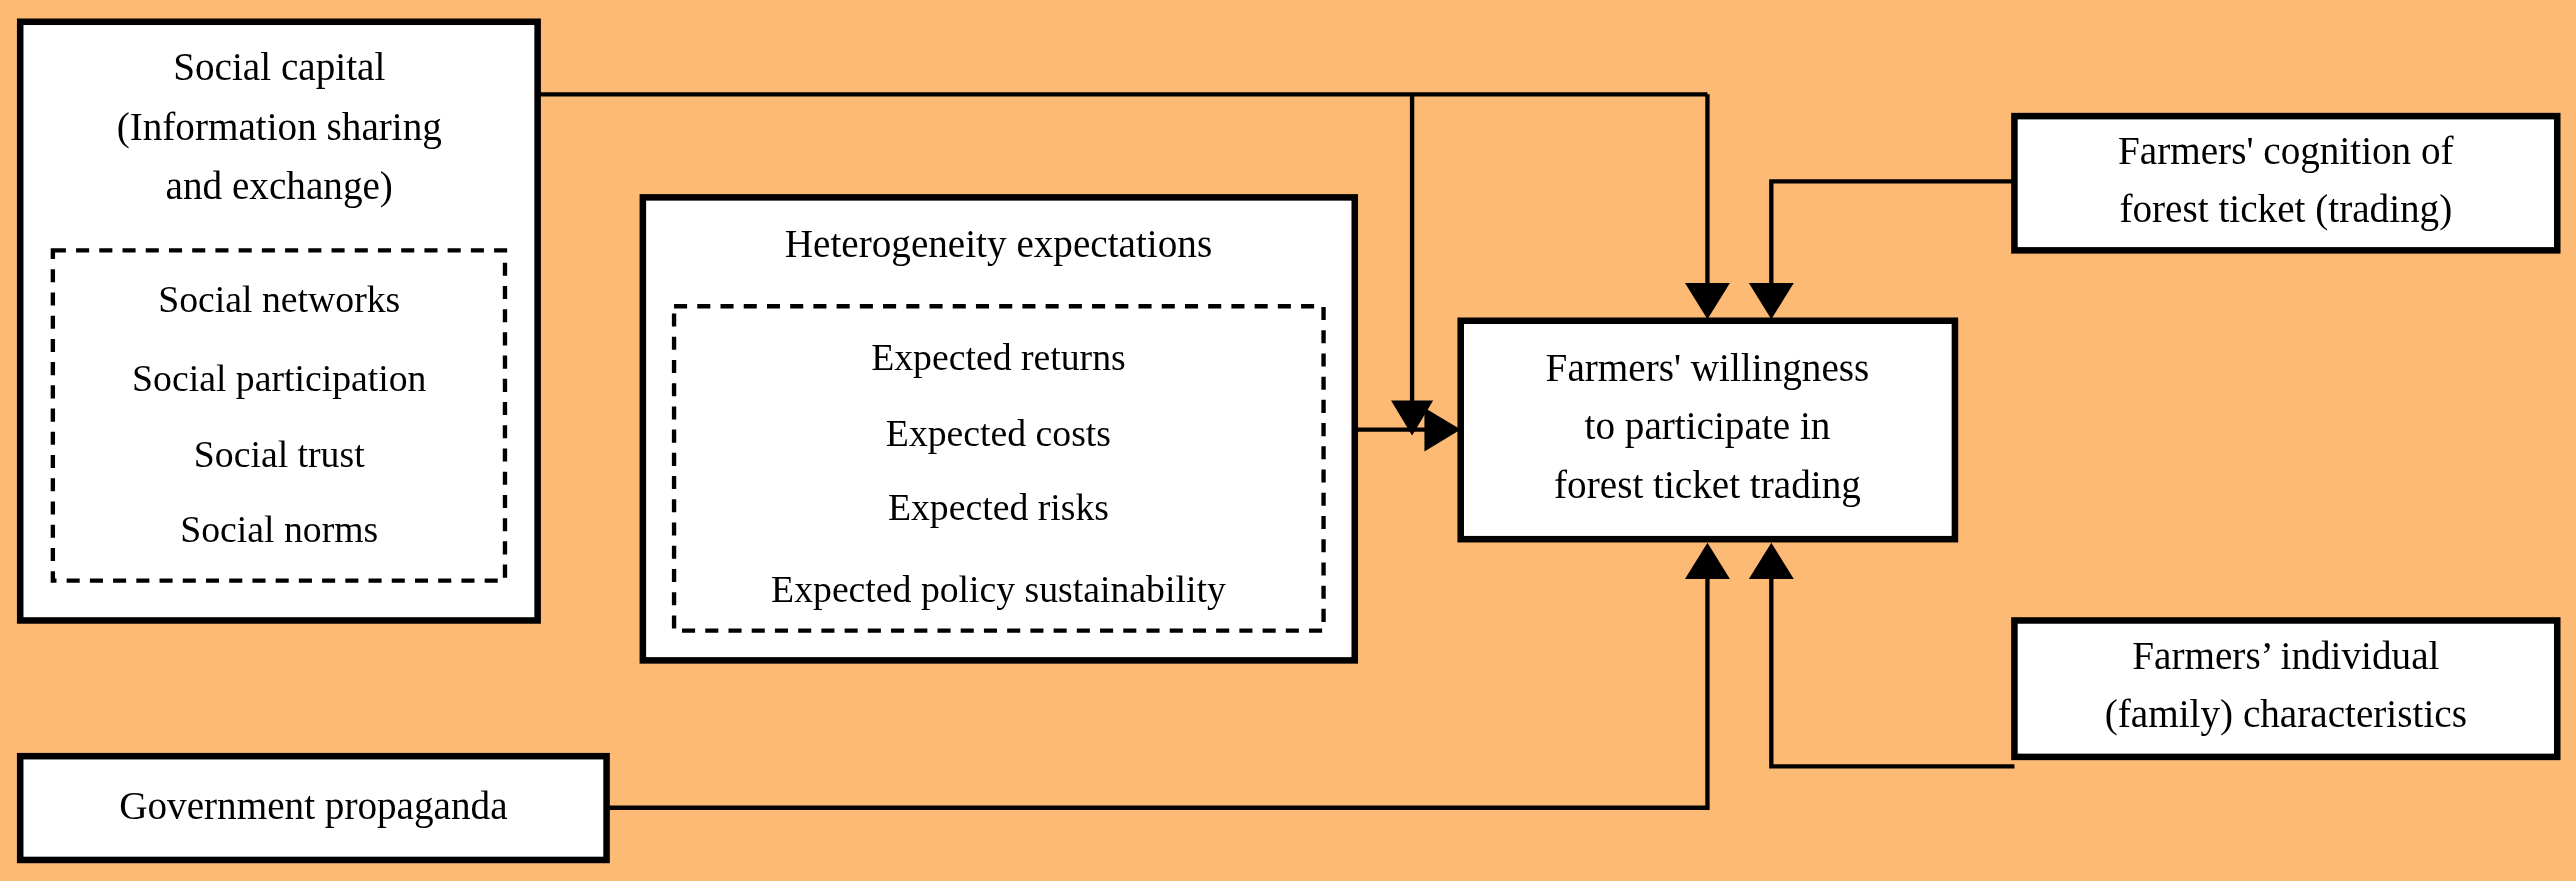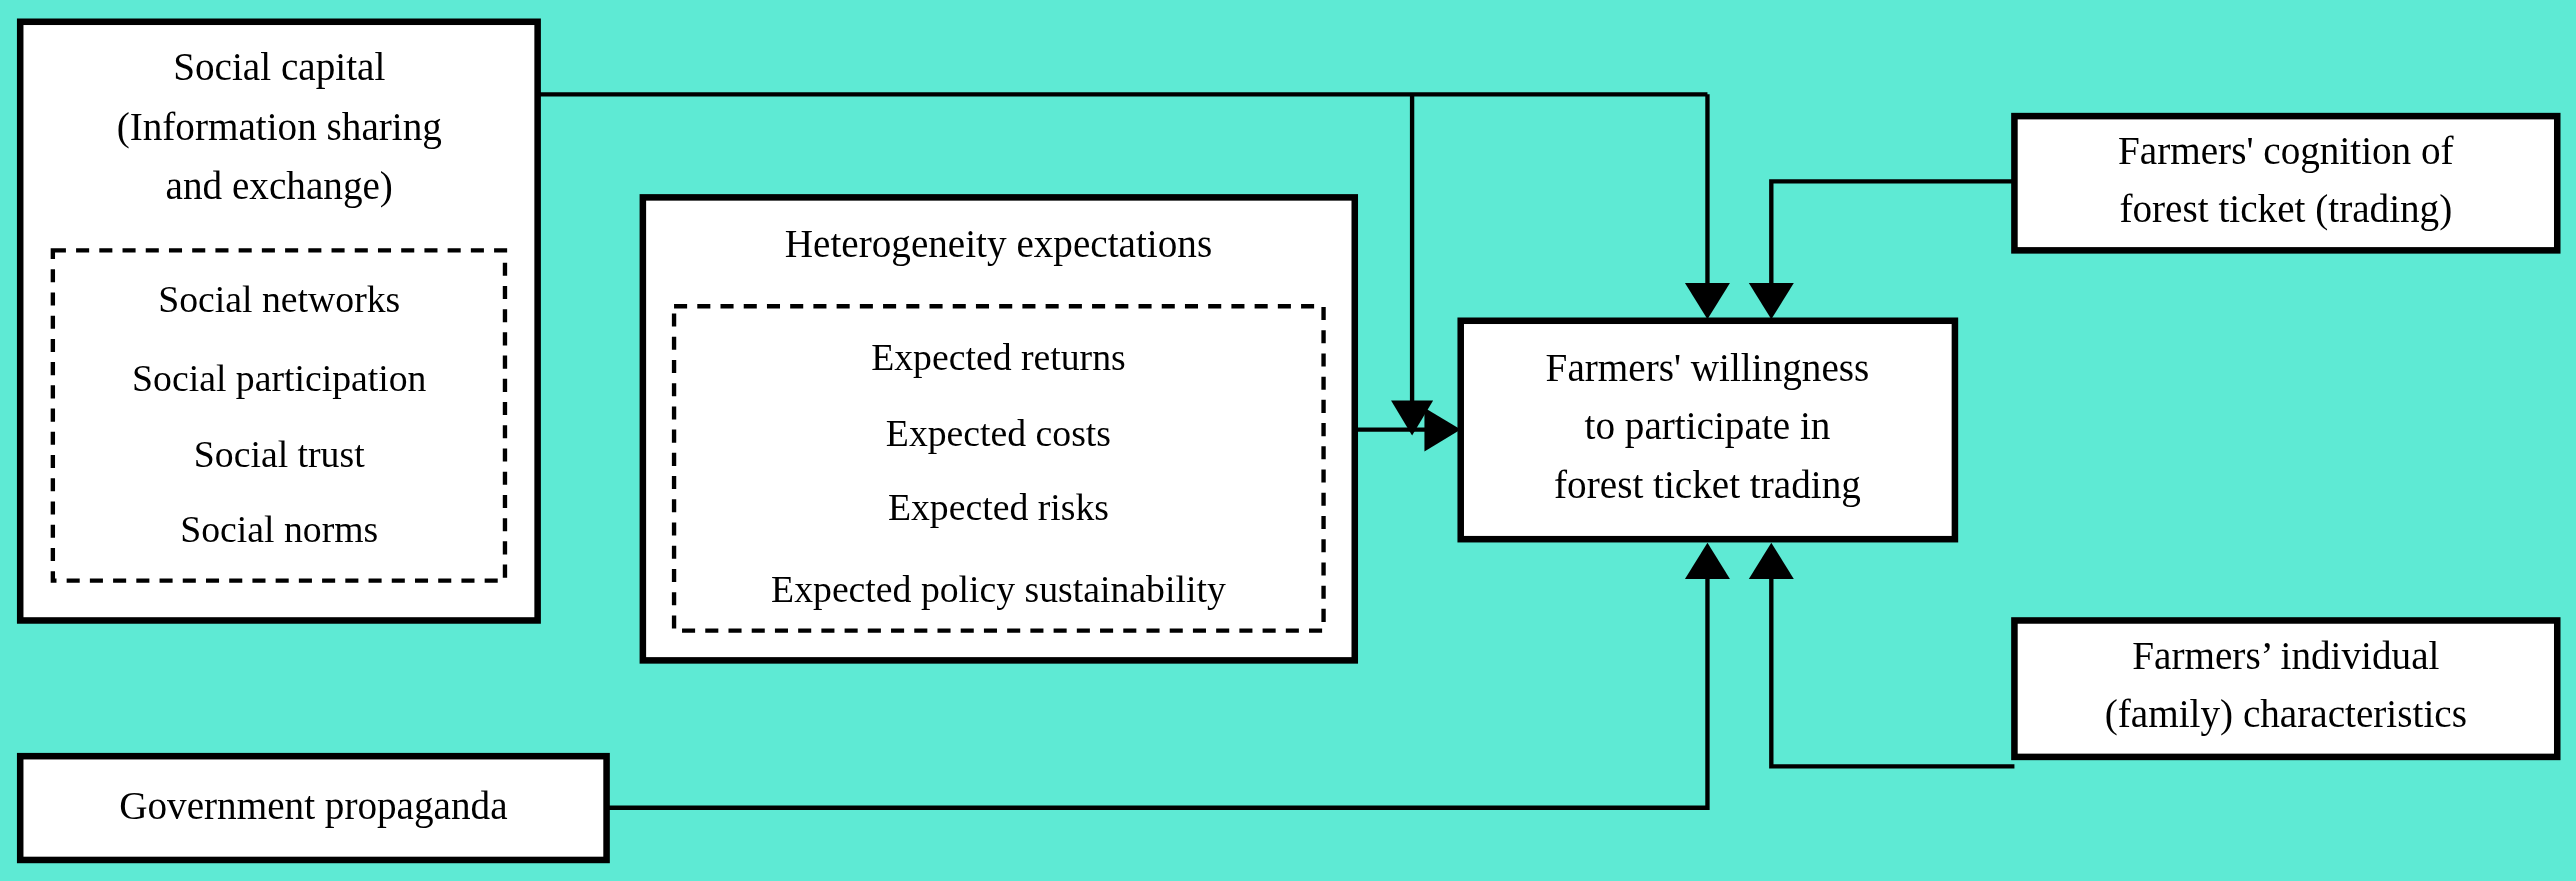--- a/index.html
+++ b/index.html
@@ -10,21 +10,21 @@
   body {
     width: 2576px;
     height: 881px;
     overflow: hidden;
     font-family: "Liberation Serif", "DejaVu Serif", serif;
   }
   #diagram-root {
     position: relative;
     width: 2576px;
     height: 881px;
-    background: #5eead4;
+    background: #fdba74;
   }
   svg.diagram {
     display: block;
     width: 2576px;
     height: 881px;
   }
   .box-solid {
     fill: #ffffff;
     stroke: #000000;
     stroke-width: 9;

